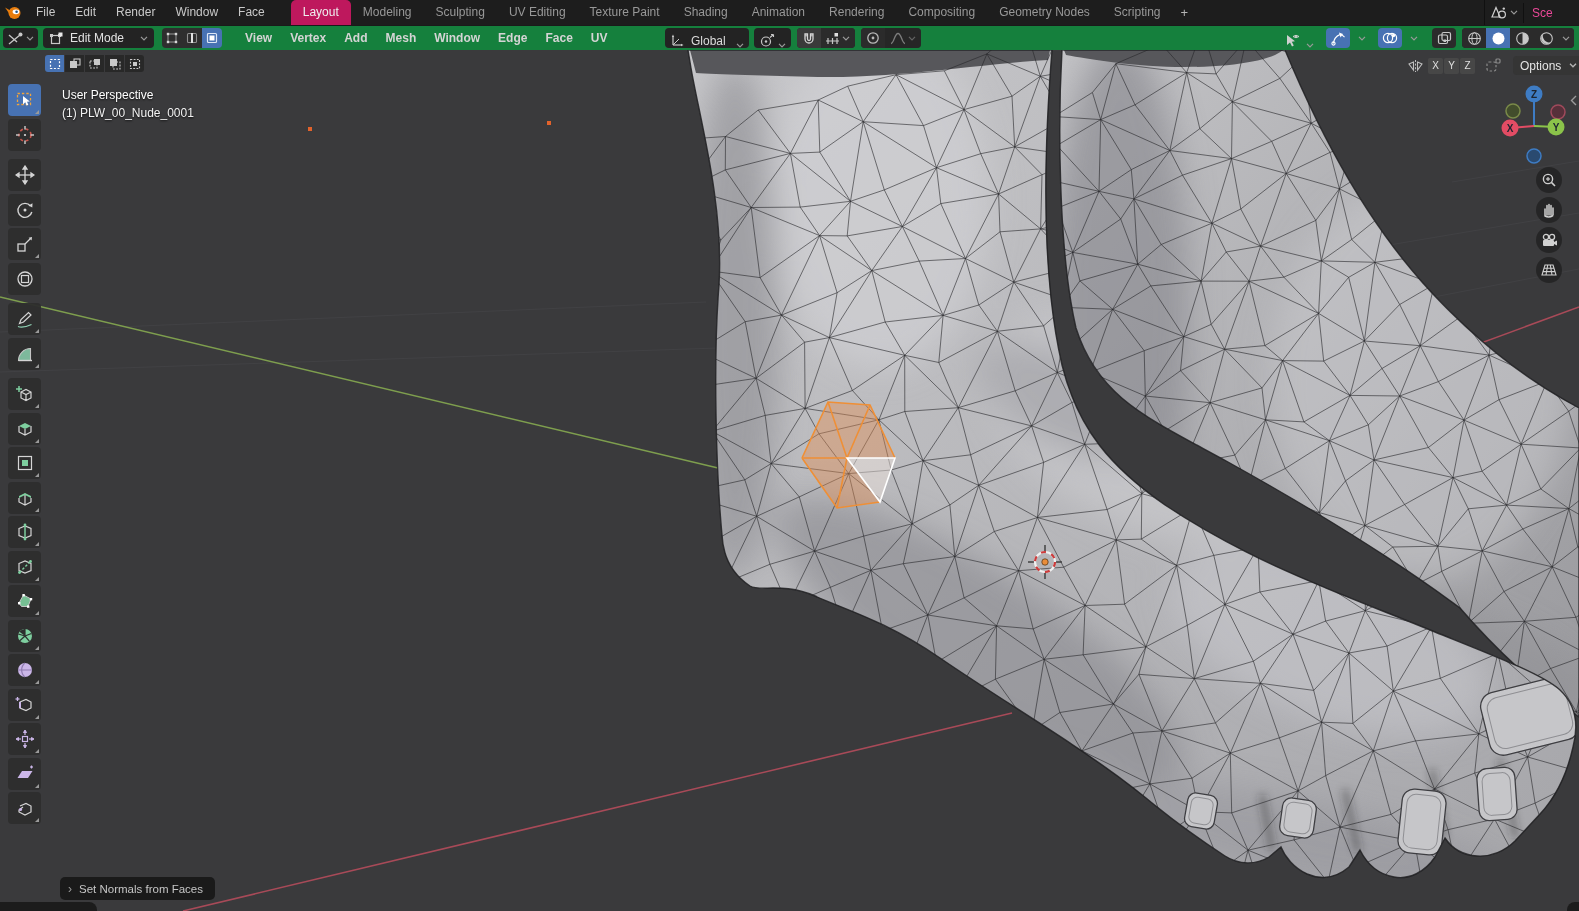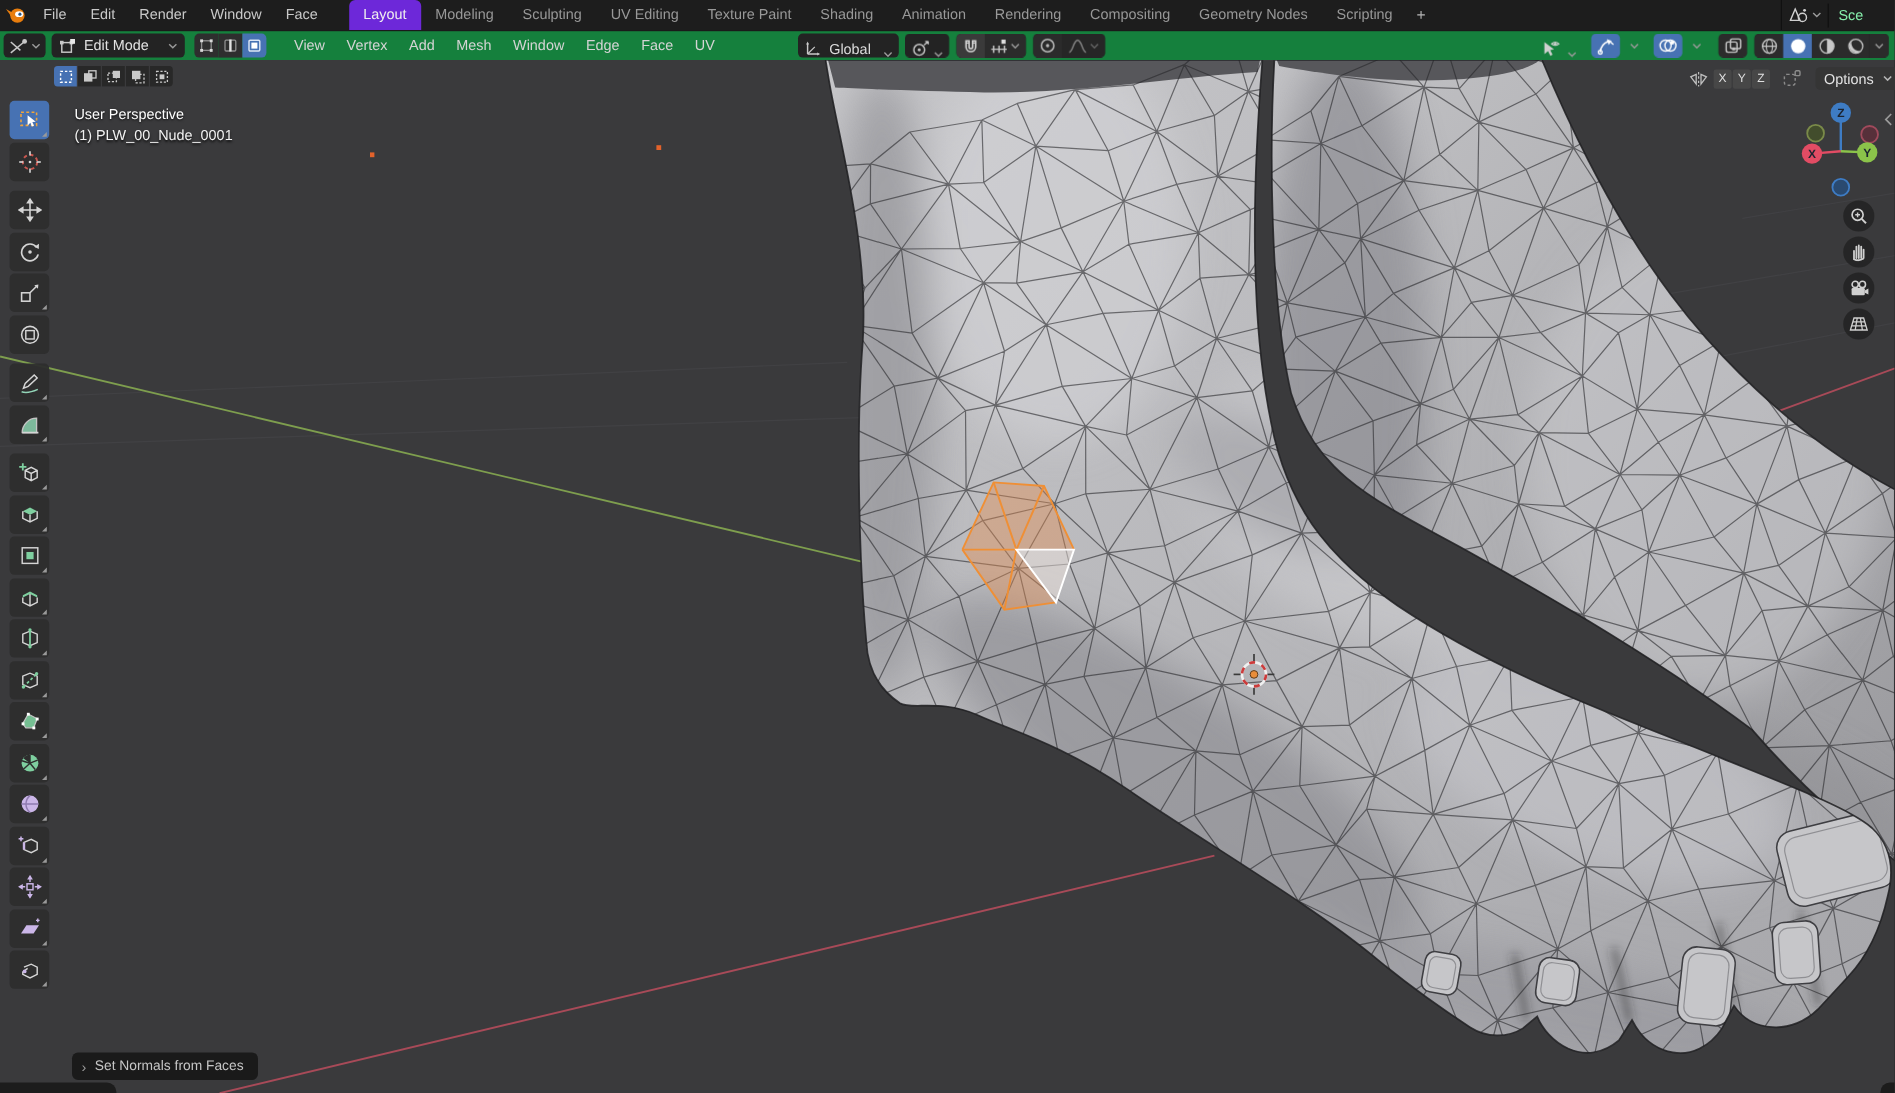--- a/index.html
+++ b/index.html
@@ -6,42 +6,42 @@
   .app{position:relative;width:1579px;height:911px;overflow:hidden;
        font-family:"Liberation Sans","DejaVu Sans",sans-serif;
        -webkit-user-select:none;user-select:none;background:#3a3a3c;}
   
   .topbar{position:absolute;left:0;top:0;width:100%;height:25px;background:#1d1d1d;
           display:flex;align-items:center;z-index:40;}
   .logo{width:26px;height:25px;display:flex;align-items:center;justify-content:center;cursor:pointer;}
   .menu{padding:0 10px;font-size:12px;color:#c9c9c9;line-height:25px;cursor:pointer;border-radius:4px;}
   .tabs{display:flex;margin-left:16px;height:25px;align-items:flex-end;}
   .tab{padding:4px 12px 5px;font-size:12px;color:#989898;border-radius:5px 5px 0 0;cursor:pointer;line-height:16px;}
-  .tab.active{background:#6d28d9;color:#efefef;margin-top:36px;}
+  .tab.active{background:#be185d;color:#efefef;margin-top:36px;}
   .tab-add{padding:3px 8px 5px;font-size:13px;color:#b5b5b5;cursor:pointer;}
   .scene-chip{margin-left:auto;height:25px;display:flex;align-items:center;border-left:1px solid #101010;
               padding-left:6px;min-width:88px;}
-  .scene-chip .lbl{font-size:12px;color:#86efac;margin-left:5px;border-left:1px solid #101010;padding:3px 4px 3px 8px;}
+  .scene-chip .lbl{font-size:12px;color:#ec4899;margin-left:5px;border-left:1px solid #101010;padding:3px 4px 3px 8px;}
   
   .header{position:absolute;left:0;top:25px;width:100%;height:25px;background:#15803d;
           border-top:1px solid #1a1a1a;box-sizing:border-box;display:flex;align-items:center;z-index:39;}
   .hbtn{display:flex;align-items:center;background:#232323;border-radius:4px;height:20px;padding:0 4px;
         margin-left:4px;cursor:pointer;}
   .hbtn svg{display:block;}
   .mode-dd{display:flex;align-items:center;background:#232323;border-radius:4px;height:20px;
            padding:0 6px;margin-left:5px;cursor:pointer;}
   .mode-dd .txt{font-size:12px;color:#e2e2e2;margin:0 16px 0 6px;}
   .selmodes{display:flex;margin-left:8px;}
   .smbtn{width:20px;height:20px;display:flex;align-items:center;justify-content:center;background:#2e2e2e;
          cursor:pointer;}
   .smbtn:first-child{border-radius:4px 0 0 4px;}
   .smbtn:last-child{border-radius:0 4px 4px 0;}
   .smbtn.active{background:#4772b3;}
   .hmenus{display:flex;margin-left:14px;}
-  .hmenu{padding:0 9px;font-size:12px;color:#d4d4d4;line-height:24px;cursor:pointer;border-radius:4px;}
+  .hmenu{padding:0 9px;font-size:12px;color:#d4d4d4;line-height:24px;cursor:pointer;border-radius:4px;font-weight:bold;}
   .hcenter{position:absolute;left:660px;top:2px;display:flex;align-items:center;}
   .hright{position:absolute;right:5px;top:2px;display:flex;align-items:center;}
   .pill{display:flex;align-items:flex-end;background:#232323;border-radius:4px;height:20px;padding:0 5px;
         margin-left:5px;cursor:pointer;}
   .pill .txt{font-size:12px;color:#dcdcdc;margin:0 10px 0 6px;}
   .ibtn{width:24px;height:20px;display:flex;align-items:center;justify-content:center;background:#2b2b2b;
         border-radius:4px;cursor:pointer;}
   .ibtn.blue{background:#4772b3;}
   .grp{display:flex;align-items:center;background:#232323;border-radius:4px;height:20px;margin-left:6px;overflow:hidden;}
   .grp .ibtn{border-radius:0;}

